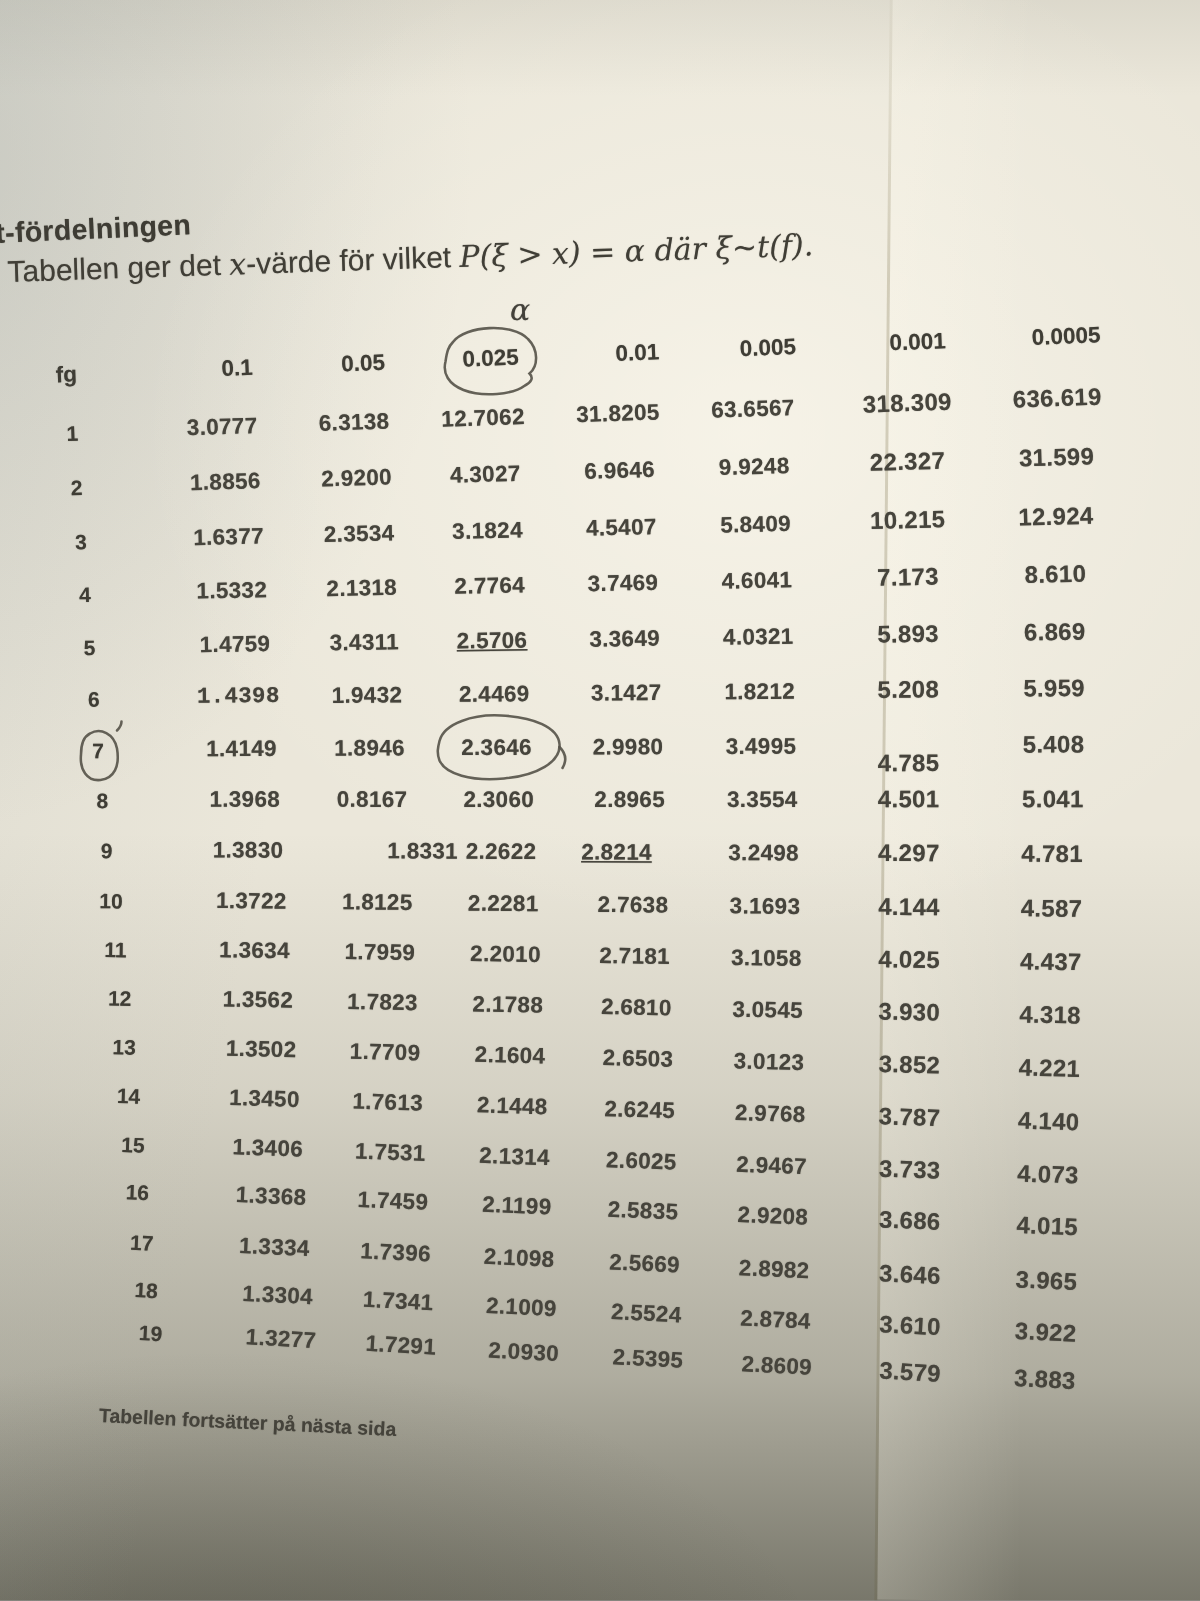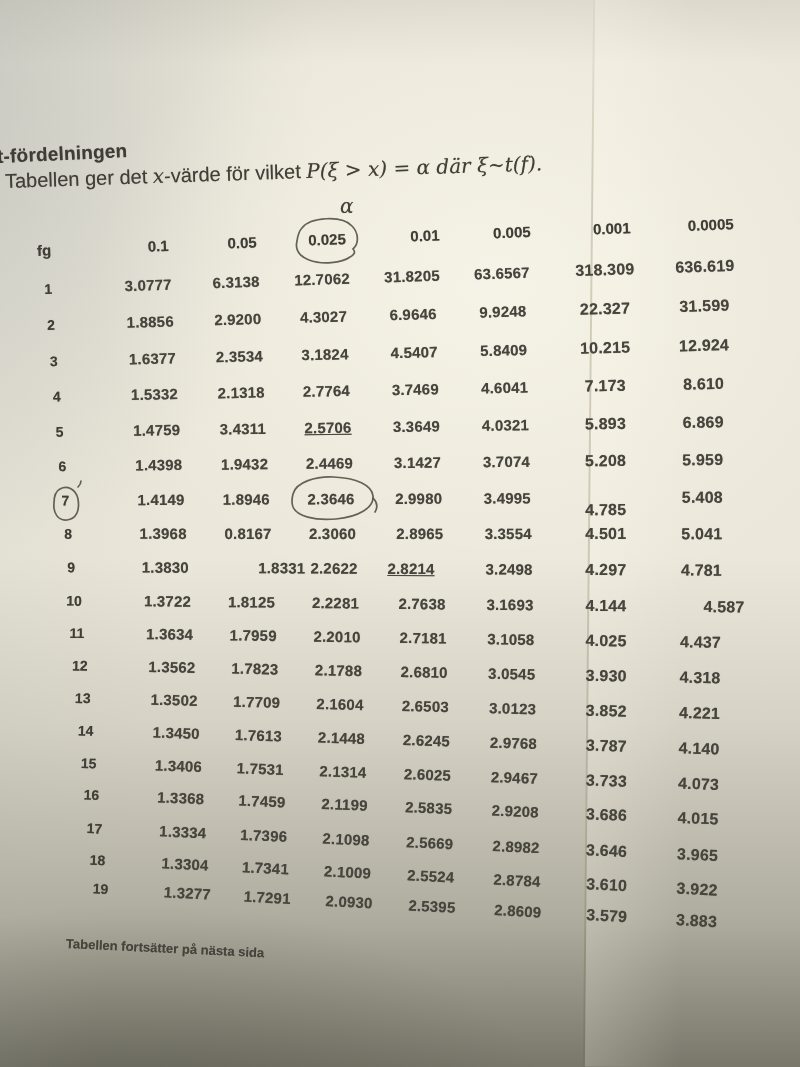--- a/index.html
+++ b/index.html
@@ -145,25 +145,25 @@
         <span class="cell val" style="left: 156.667px;">1.4759</span>
         <span class="cell val" style="left: 242.889px;">3.4311</span>
         <span class="cell val" style="left: 328px; text-decoration: underline;">2.5706</span>
         <span class="cell val" style="left: 416.444px;">3.3649</span>
         <span class="cell val" style="left: 505.556px;">4.0321</span>
         <span class="cell val big" style="left: 605.444px;">5.893</span>
         <span class="cell val big" style="left: 703.222px;">6.869</span>
       </div>
       <div class="t-row" style="top: 452px; transform: rotate(-0.53deg);">
         <span class="cell fg" style="left: 62.4444px;">6</span>
-        <span class="cell val" style="left: 158.833px;">1.4398</span>
+        <span class="cell val" style="left: 158.833px; font-family: Liberation Mono, monospace;">1.4398</span>
         <span class="cell val" style="left: 244.611px;">1.9432</span>
         <span class="cell val" style="left: 329.5px;">2.4469</span>
         <span class="cell val" style="left: 417.556px;">3.1427</span>
-        <span class="cell val" style="left: 506.444px;">3.7074</span>
+        <span class="cell val" style="left: 506.444px;">1.8212</span>
         <span class="cell val big" style="left: 605.556px;">5.208</span>
         <span class="cell val big" style="left: 702.778px;">5.959</span>
       </div>
       <div class="t-row" style="top: 488px; transform: rotate(-0.25deg);">
         <span class="cell fg" style="left: 65.3333px;">7</span>
         <span class="cell val" style="left: 161px;">1.4149</span>
         <span class="cell val" style="left: 246.333px;">1.8946</span>
         <span class="cell val" style="left: 331px;">2.3646</span>
         <span class="cell val" style="left: 418.667px;">2.9980</span>
         <span class="cell val" style="left: 507.333px;">3.4995</span>
@@ -191,21 +191,21 @@
         <span class="cell val big" style="left: 701.444px;">4.781</span>
       </div>
       <div class="t-row" style="top: 593px; transform: rotate(0.59deg);">
         <span class="cell fg" style="left: 74px;">10</span>
         <span class="cell val" style="left: 167.5px;">1.3722</span>
         <span class="cell val" style="left: 251.5px;">1.8125</span>
         <span class="cell val" style="left: 335.5px;">2.2281</span>
         <span class="cell val" style="left: 422px;">2.7638</span>
         <span class="cell val" style="left: 510px;">3.1693</span>
         <span class="cell val big" style="left: 606px;">4.144</span>
-        <span class="cell val big" style="left: 724px; text-align: center;">4.587</span>
+        <span class="cell val big" style="left: 701px; text-align: center;">4.587</span>
       </div>
       <div class="t-row" style="top: 627px; transform: rotate(0.87deg);">
         <span class="cell fg" style="left: 76.8889px;">11</span>
         <span class="cell val" style="left: 169.667px;">1.3634</span>
         <span class="cell val" style="left: 253.222px;">1.7959</span>
         <span class="cell val" style="left: 337px;">2.2010</span>
         <span class="cell val" style="left: 423.111px;">2.7181</span>
         <span class="cell val" style="left: 510.889px;">3.1058</span>
         <span class="cell val big" style="left: 606.111px;">4.025</span>
         <span class="cell val big" style="left: 700.556px;">4.437</span>

